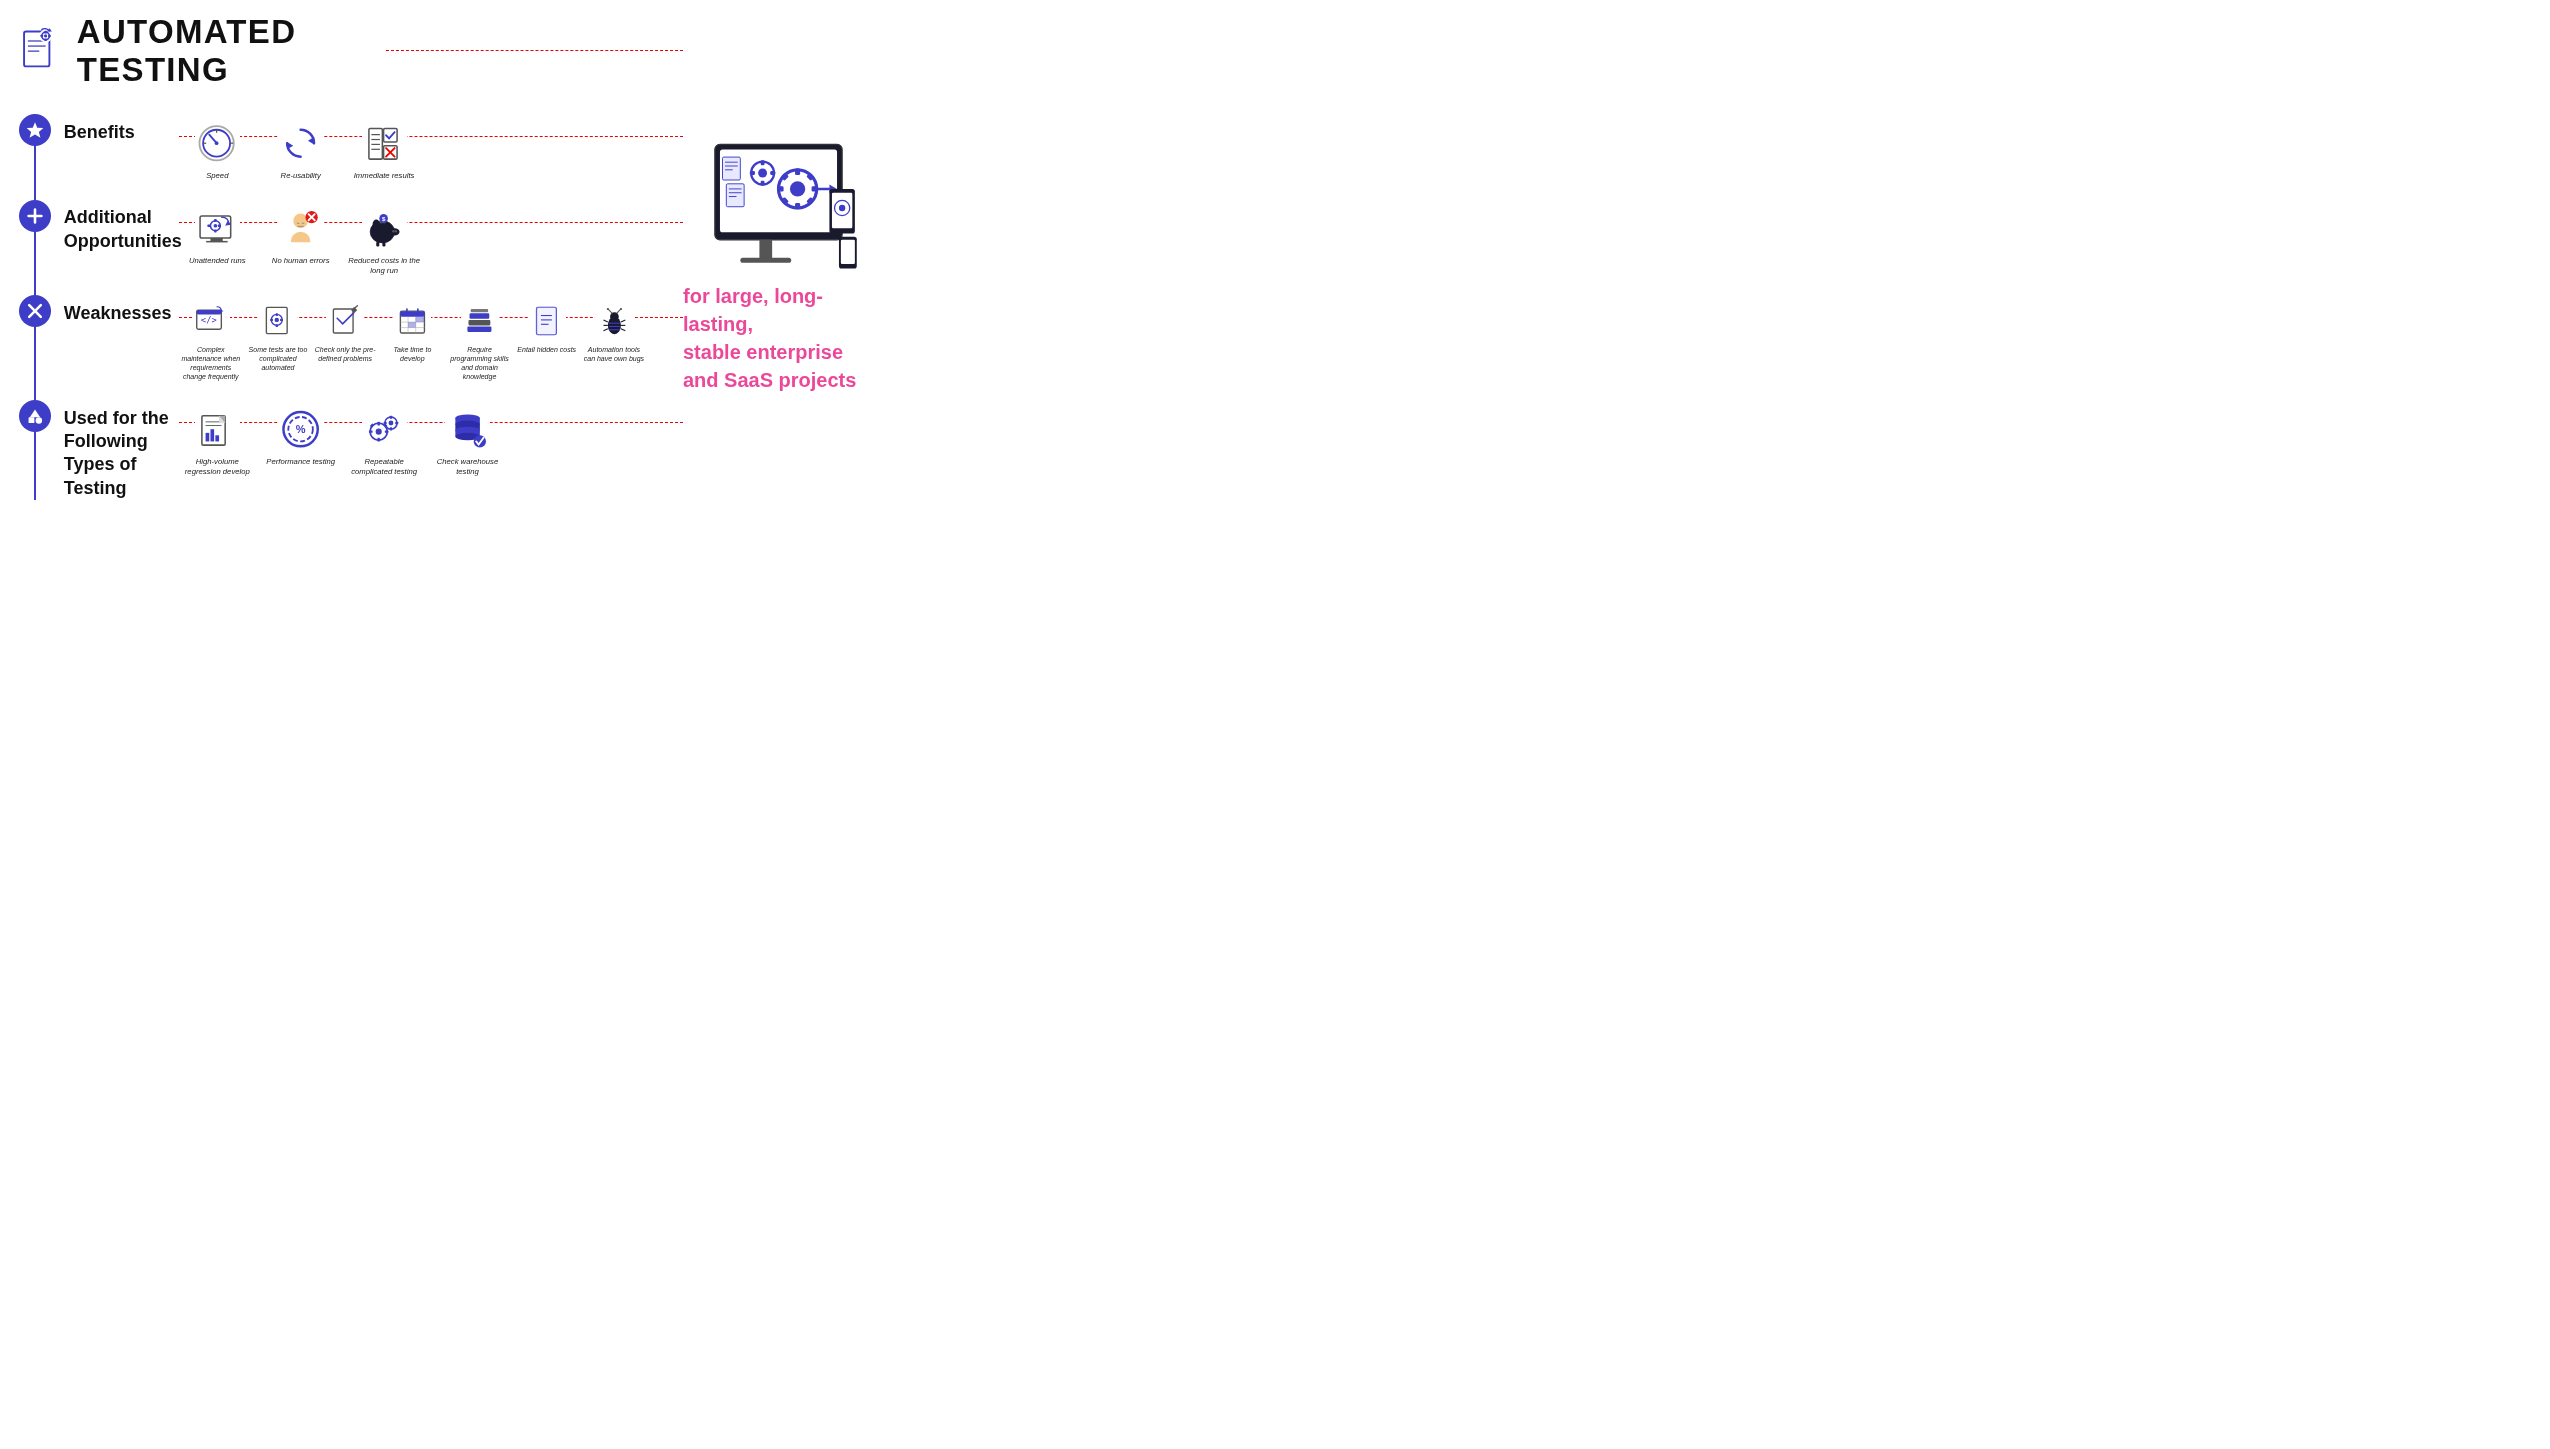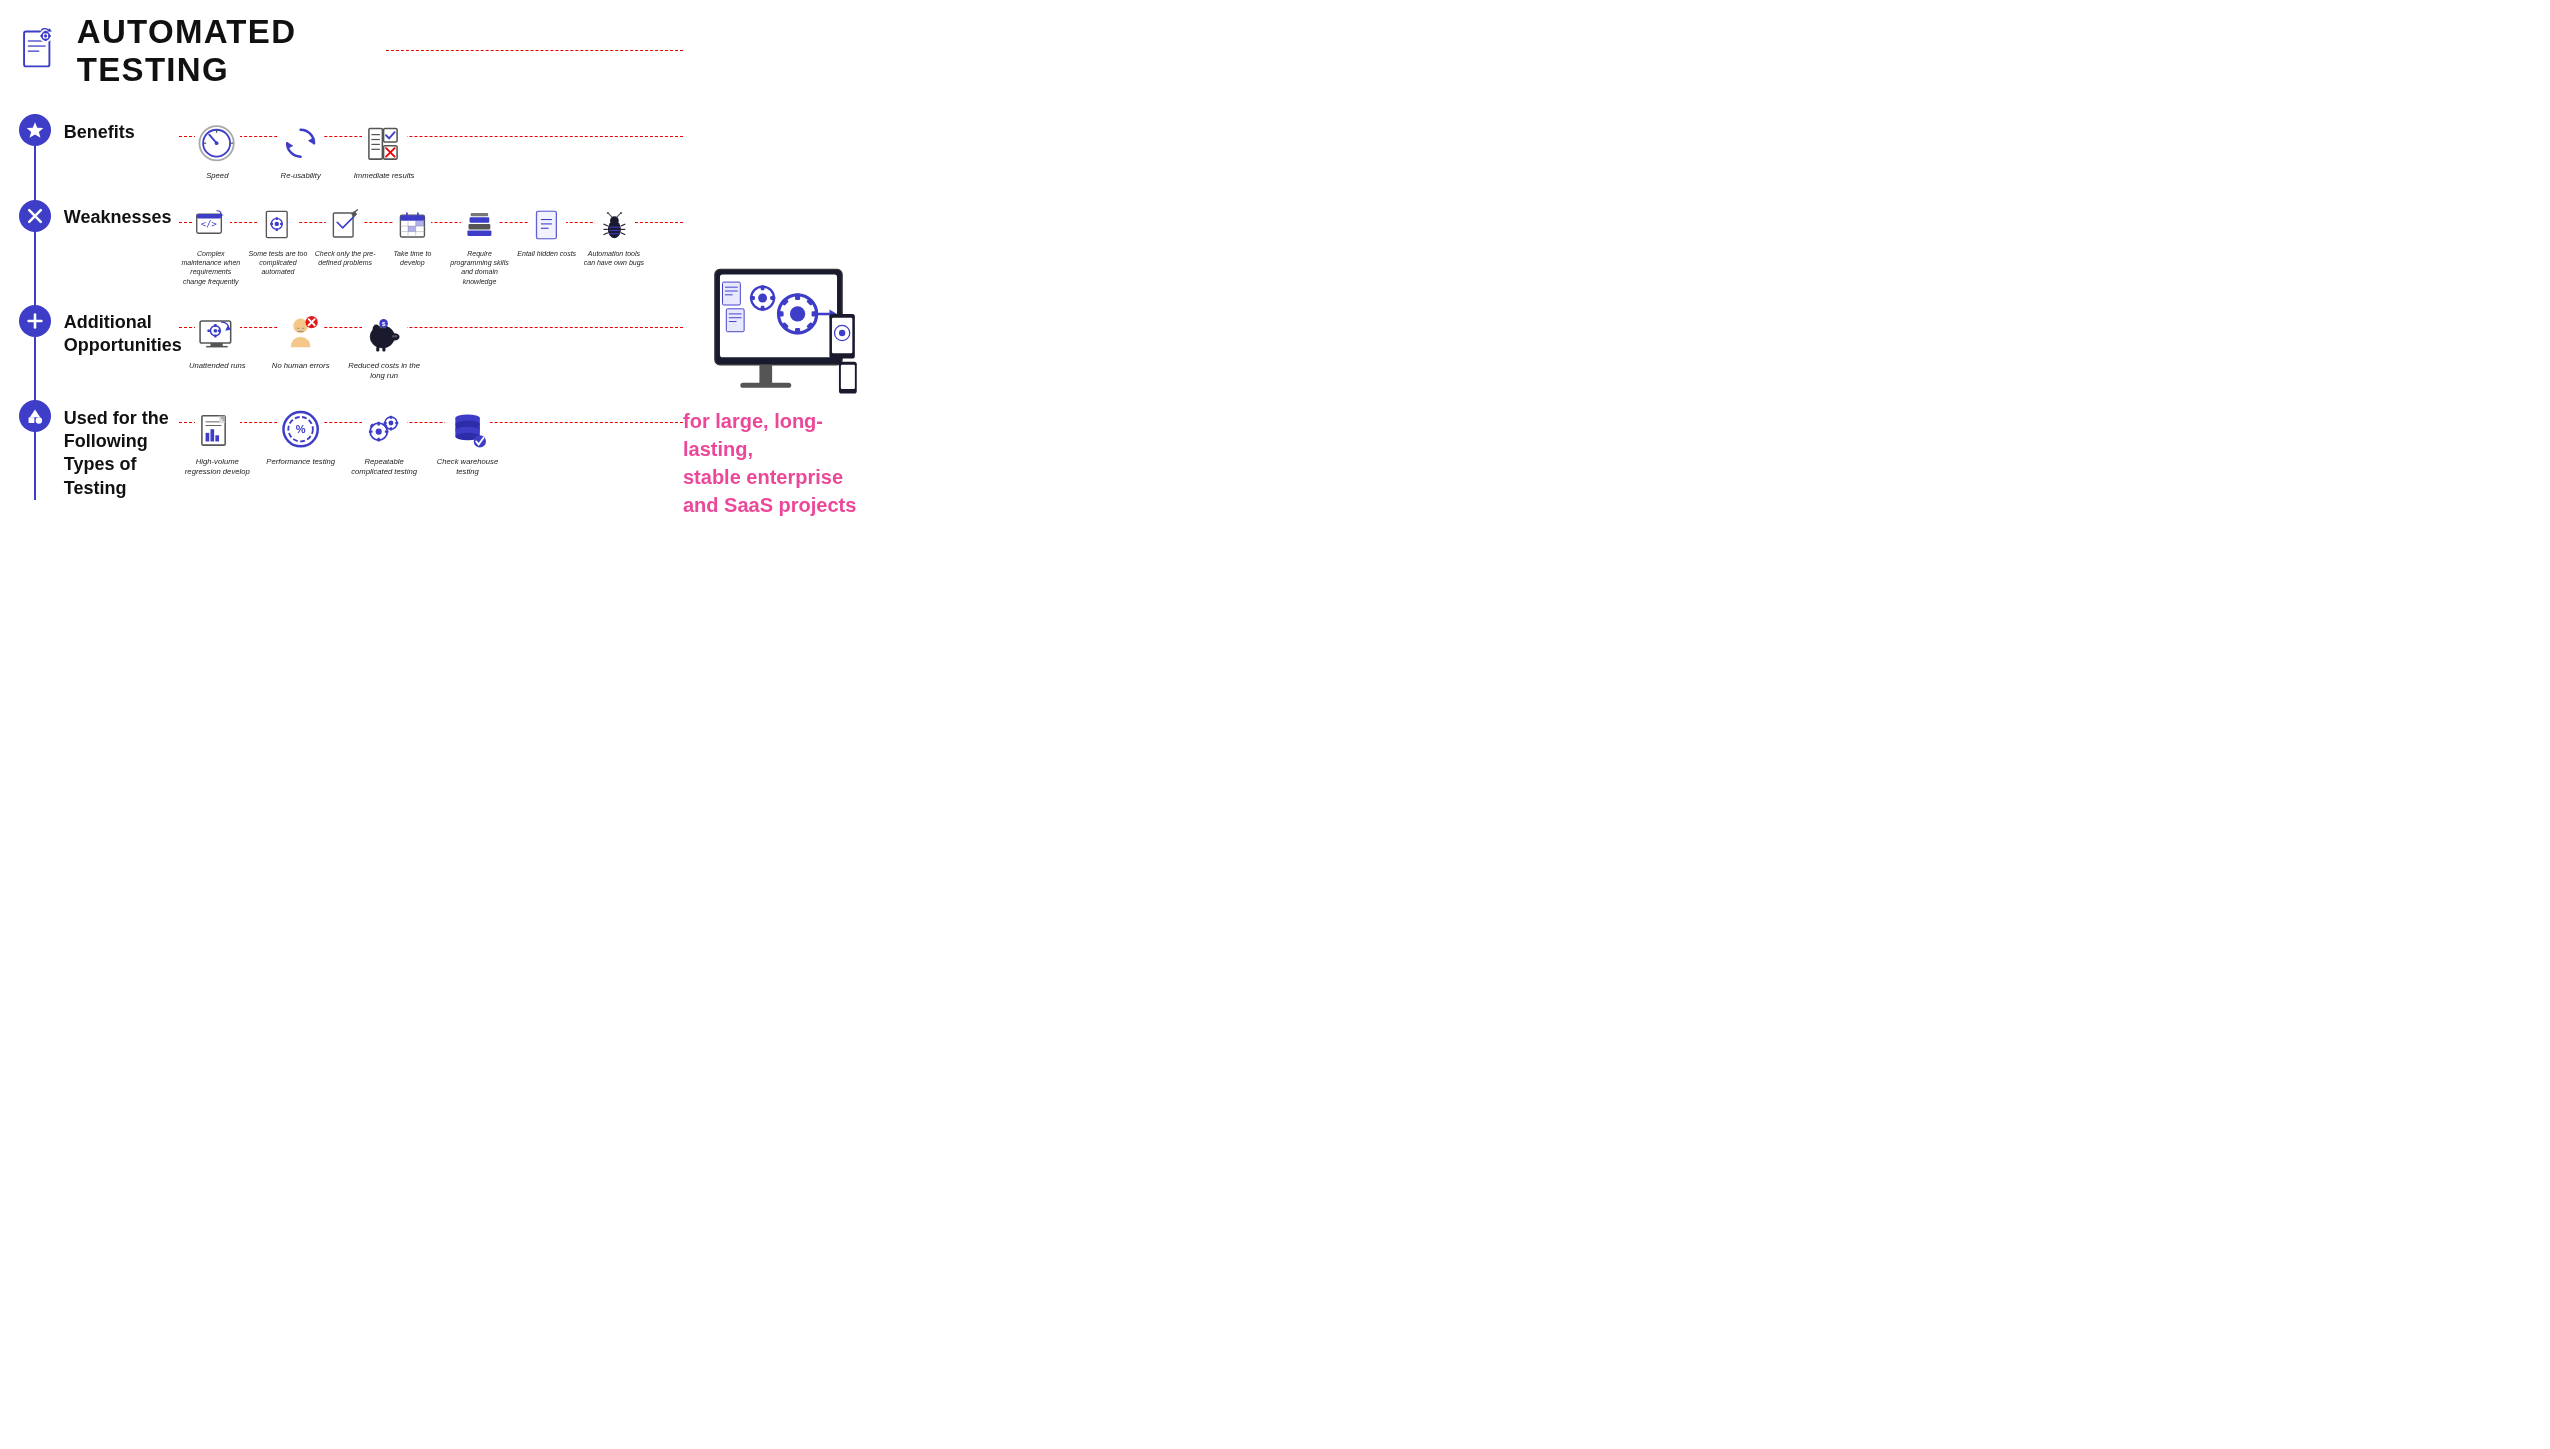--- a/index.html
+++ b/index.html
@@ -133,21 +133,21 @@
     .title-area {
       display: flex;
       align-items: center;
       margin-bottom: 25.5px;
       position: relative;
     }
 
     .top-section {
       display: flex;
       width: 100%;
-      align-items: flex-end;
+      align-items: center;
     }
 
     .left-content {
       flex: 1;
     }
 
     .right-content {
       width: 191px;
       flex-shrink: 0;
       display: flex;
@@ -280,20 +280,101 @@
             <div class="item-label">Immediate results</div>
           </div>
 
         </div>
       </div>
 
       <div class="section">
         <div class="spine">
           <div class="spine-circle">
             <svg width="18" height="18" viewBox="0 0 28 28">
+                <line x1="14" y1="4" x2="14" y2="24" stroke="white" stroke-width="4" stroke-linecap="round"></line>
+                <line x1="4" y1="14" x2="24" y2="14" stroke="white" stroke-width="4" stroke-linecap="round"></line>
+              </svg>
+          </div>
+        </div>
+        <div class="section-label">Additional<br>Opportunities</div>
+        <div class="items-row">
+          <div class="items-dashed"></div>
+
+          <div class="item">
+            <div class="item-icon">
+              <svg width="41" height="41" viewBox="0 0 65 65">
+                <rect x="5" y="12" width="50" height="36" rx="3" fill="none" stroke="#555" stroke-width="2.5"></rect>
+                <rect x="22" y="48" width="20" height="6" fill="#555"></rect>
+                <line x1="15" y1="54" x2="50" y2="54" stroke="#555" stroke-width="2.5"></line>
+
+                <circle cx="30" cy="28" r="8" fill="none" stroke="#3d3dc8" stroke-width="2.5"></circle>
+                <circle cx="30" cy="28" r="3" fill="#3d3dc8"></circle>
+                <rect x="28" y="17" width="4" height="5" rx="1" fill="#3d3dc8"></rect>
+                <rect x="28" y="34" width="4" height="5" rx="1" fill="#3d3dc8"></rect>
+                <rect x="17" y="26" width="5" height="4" rx="1" fill="#3d3dc8"></rect>
+                <rect x="34" y="26" width="5" height="4" rx="1" fill="#3d3dc8"></rect>
+
+                <path d="M40 14 Q52 14 52 26" fill="none" stroke="#3d3dc8" stroke-width="2" stroke-linecap="round"></path>
+                <polygon points="50,20 56,26 46,28" fill="#3d3dc8"></polygon>
+              </svg>
+            </div>
+            <div class="item-label">Unattended runs</div>
+          </div>
+
+          <div class="item">
+            <div class="item-icon">
+              <svg width="41" height="41" viewBox="0 0 65 65">
+
+                <circle cx="32" cy="20" r="12" fill="#f5c88a"></circle>
+
+                <path d="M16 55 Q16 40 32 38 Q48 40 48 55" fill="#f5c88a"></path>
+
+                <circle cx="50" cy="14" r="10" fill="#dd0000" opacity="0.9"></circle>
+                <line x1="45" y1="9" x2="55" y2="19" stroke="white" stroke-width="3" stroke-linecap="round"></line>
+                <line x1="55" y1="9" x2="45" y2="19" stroke="white" stroke-width="3" stroke-linecap="round"></line>
+
+                <line x1="26" y1="24" x2="30" y2="24" stroke="#888" stroke-width="1.5"></line>
+                <line x1="34" y1="24" x2="38" y2="24" stroke="#888" stroke-width="1.5"></line>
+                <line x1="27" y1="29" x2="37" y2="29" stroke="#888" stroke-width="1.5"></line>
+              </svg>
+            </div>
+            <div class="item-label">No human errors</div>
+          </div>
+
+          <div class="item">
+            <div class="item-icon">
+              <svg width="41" height="41" viewBox="0 0 65 65">
+
+                <ellipse cx="30" cy="38" rx="20" ry="18" fill="#1a1a2e" stroke="#1a1a2e"></ellipse>
+
+                <rect x="24" y="20" width="12" height="4" rx="2" fill="#555"></rect>
+
+                <ellipse cx="50" cy="38" rx="8" ry="6" fill="#1a1a2e"></ellipse>
+                <circle cx="48" cy="37" r="2" fill="#555"></circle>
+                <circle cx="52" cy="37" r="2" fill="#555"></circle>
+
+                <ellipse cx="20" cy="26" rx="6" ry="8" fill="#1a1a2e"></ellipse>
+
+                <circle cx="32" cy="16" r="7" fill="#3d3dc8"></circle>
+                <text x="32" y="20" text-anchor="middle" font-size="10" fill="white" font-weight="bold">$</text>
+
+                <rect x="20" y="54" width="5" height="8" rx="2" fill="#1a1a2e"></rect>
+                <rect x="30" y="54" width="5" height="8" rx="2" fill="#1a1a2e"></rect>
+              </svg>
+            </div>
+            <div class="item-label">Reduced costs in the long run</div>
+          </div>
+
+        </div>
+      </div>
+
+      <div class="section">
+        <div class="spine">
+          <div class="spine-circle">
+            <svg width="18" height="18" viewBox="0 0 28 28">
                 <line x1="5" y1="5" x2="23" y2="23" stroke="white" stroke-width="4" stroke-linecap="round"></line>
                 <line x1="23" y1="5" x2="5" y2="23" stroke="white" stroke-width="4" stroke-linecap="round"></line>
               </svg>
           </div>
         </div>
         <div class="section-label">Weaknesses</div>
         <div class="items-row weaknesses-items">
           <div class="items-dashed"></div>
 
           <div class="item" style="width:64px;margin-right:3.2px;">
@@ -403,101 +484,20 @@
                 <line x1="42" y1="32" x2="50" y2="28" stroke="#1a1a2e" stroke-width="2"></line>
                 <line x1="42" y1="38" x2="50" y2="38" stroke="#1a1a2e" stroke-width="2"></line>
                 <line x1="42" y1="44" x2="50" y2="48" stroke="#1a1a2e" stroke-width="2"></line>
 
                 <line x1="20" y1="34" x2="40" y2="34" stroke="#3d3dc8" stroke-width="2"></line>
                 <line x1="20" y1="40" x2="40" y2="40" stroke="#3d3dc8" stroke-width="2"></line>
                 <line x1="20" y1="46" x2="40" y2="46" stroke="#3d3dc8" stroke-width="2"></line>
               </svg>
             </div>
             <div class="item-label">Automation tools can have own bugs</div>
-          </div>
-
-        </div>
-      </div>
-
-      <div class="section">
-        <div class="spine">
-          <div class="spine-circle">
-            <svg width="18" height="18" viewBox="0 0 28 28">
-                <line x1="14" y1="4" x2="14" y2="24" stroke="white" stroke-width="4" stroke-linecap="round"></line>
-                <line x1="4" y1="14" x2="24" y2="14" stroke="white" stroke-width="4" stroke-linecap="round"></line>
-              </svg>
-          </div>
-        </div>
-        <div class="section-label">Additional<br>Opportunities</div>
-        <div class="items-row">
-          <div class="items-dashed"></div>
-
-          <div class="item">
-            <div class="item-icon">
-              <svg width="41" height="41" viewBox="0 0 65 65">
-                <rect x="5" y="12" width="50" height="36" rx="3" fill="none" stroke="#555" stroke-width="2.5"></rect>
-                <rect x="22" y="48" width="20" height="6" fill="#555"></rect>
-                <line x1="15" y1="54" x2="50" y2="54" stroke="#555" stroke-width="2.5"></line>
-
-                <circle cx="30" cy="28" r="8" fill="none" stroke="#3d3dc8" stroke-width="2.5"></circle>
-                <circle cx="30" cy="28" r="3" fill="#3d3dc8"></circle>
-                <rect x="28" y="17" width="4" height="5" rx="1" fill="#3d3dc8"></rect>
-                <rect x="28" y="34" width="4" height="5" rx="1" fill="#3d3dc8"></rect>
-                <rect x="17" y="26" width="5" height="4" rx="1" fill="#3d3dc8"></rect>
-                <rect x="34" y="26" width="5" height="4" rx="1" fill="#3d3dc8"></rect>
-
-                <path d="M40 14 Q52 14 52 26" fill="none" stroke="#3d3dc8" stroke-width="2" stroke-linecap="round"></path>
-                <polygon points="50,20 56,26 46,28" fill="#3d3dc8"></polygon>
-              </svg>
-            </div>
-            <div class="item-label">Unattended runs</div>
-          </div>
-
-          <div class="item">
-            <div class="item-icon">
-              <svg width="41" height="41" viewBox="0 0 65 65">
-
-                <circle cx="32" cy="20" r="12" fill="#f5c88a"></circle>
-
-                <path d="M16 55 Q16 40 32 38 Q48 40 48 55" fill="#f5c88a"></path>
-
-                <circle cx="50" cy="14" r="10" fill="#dd0000" opacity="0.9"></circle>
-                <line x1="45" y1="9" x2="55" y2="19" stroke="white" stroke-width="3" stroke-linecap="round"></line>
-                <line x1="55" y1="9" x2="45" y2="19" stroke="white" stroke-width="3" stroke-linecap="round"></line>
-
-                <line x1="26" y1="24" x2="30" y2="24" stroke="#888" stroke-width="1.5"></line>
-                <line x1="34" y1="24" x2="38" y2="24" stroke="#888" stroke-width="1.5"></line>
-                <line x1="27" y1="29" x2="37" y2="29" stroke="#888" stroke-width="1.5"></line>
-              </svg>
-            </div>
-            <div class="item-label">No human errors</div>
-          </div>
-
-          <div class="item">
-            <div class="item-icon">
-              <svg width="41" height="41" viewBox="0 0 65 65">
-
-                <ellipse cx="30" cy="38" rx="20" ry="18" fill="#1a1a2e" stroke="#1a1a2e"></ellipse>
-
-                <rect x="24" y="20" width="12" height="4" rx="2" fill="#555"></rect>
-
-                <ellipse cx="50" cy="38" rx="8" ry="6" fill="#1a1a2e"></ellipse>
-                <circle cx="48" cy="37" r="2" fill="#555"></circle>
-                <circle cx="52" cy="37" r="2" fill="#555"></circle>
-
-                <ellipse cx="20" cy="26" rx="6" ry="8" fill="#1a1a2e"></ellipse>
-
-                <circle cx="32" cy="16" r="7" fill="#3d3dc8"></circle>
-                <text x="32" y="20" text-anchor="middle" font-size="10" fill="white" font-weight="bold">$</text>
-
-                <rect x="20" y="54" width="5" height="8" rx="2" fill="#1a1a2e"></rect>
-                <rect x="30" y="54" width="5" height="8" rx="2" fill="#1a1a2e"></rect>
-              </svg>
-            </div>
-            <div class="item-label">Reduced costs in the long run</div>
           </div>
 
         </div>
       </div>
 
       <div class="section">
         <div class="spine">
           <div class="spine-circle">
 
             <svg width="18" height="18" viewBox="0 0 28 28">

